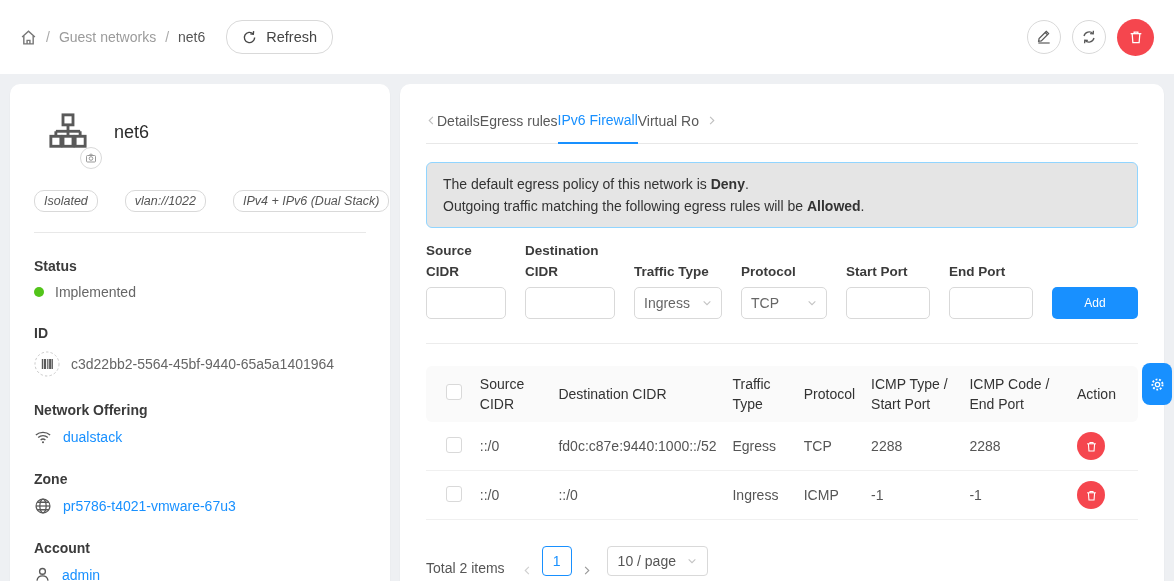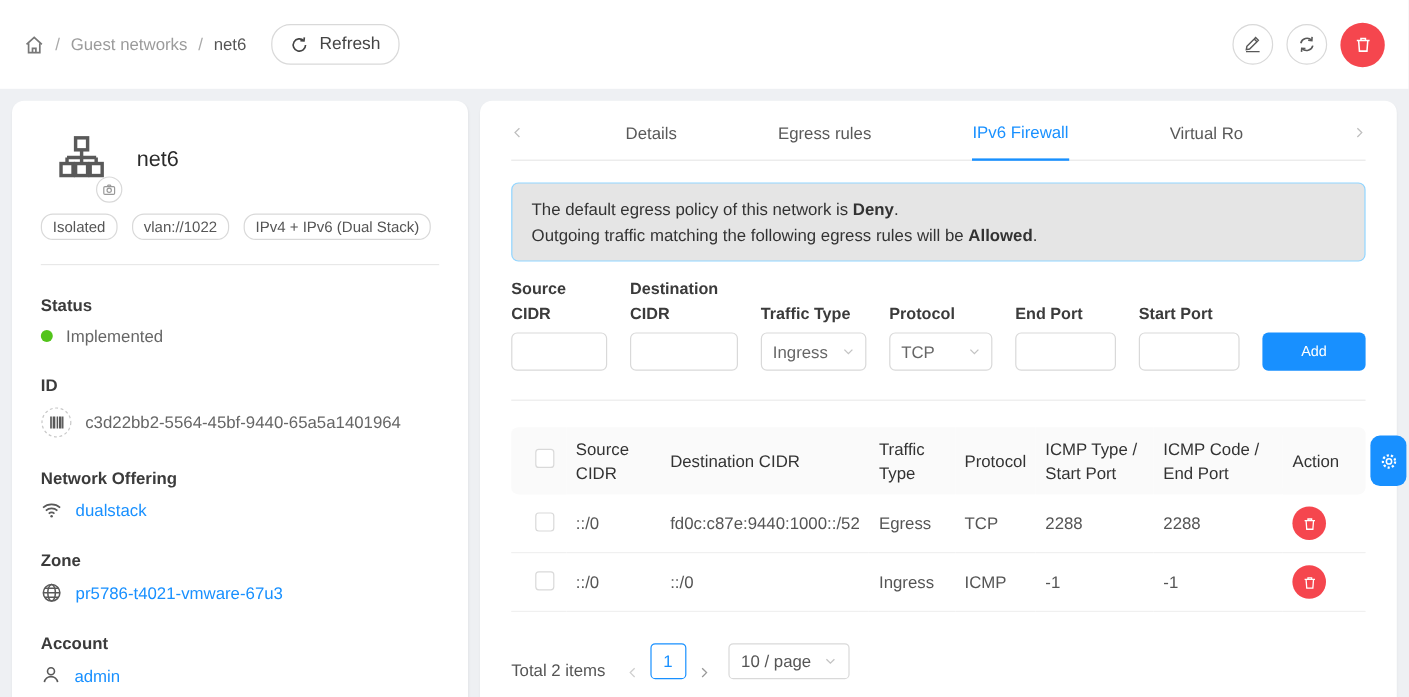--- a/index.html
+++ b/index.html
@@ -29,33 +29,33 @@
   .left-card  { top:84px; left:10px;  width:380px; height:530px; padding:24px; }
   .right-card { top:84px; left:400px; width:764px; height:530px; padding:0 26px; }
 
   
   .res-head { display:flex; align-items:center; margin-top:4px; }
   .res-icon-wrap { position:relative; width:40px; height:40px; margin-left:14px; color:#595959; }
   .camera-badge { position:absolute; right:-14px; bottom:-17px; width:22px; height:22px; border-radius:50%;
                   border:1px solid #d9d9d9; background:#fff; color:#999; display:flex; align-items:center;
                   justify-content:center; cursor:pointer; z-index:2; }
   .res-title { font-size:18px; font-weight:500; color:#2b2b2b; margin-left:26px; }
-  .tag-row { margin-top:26px; display:flex; gap:12px; }
+  .tag-row { margin-top:38px; display:flex; gap:27px;font-style:italic; }
   .tag { font-size:12.5px; color:#555; border:1px solid #d9d9d9; background:#fff; border-radius:10px;
          padding:3px 9px; white-space:nowrap; }
   .divider { border:none; border-top:1px solid #e8e8e8; margin-top:20px; }
   .section { margin-top:25px; }
   .section-label { font-weight:700; font-size:14px; color:#3b3b3b; }
   .section-value { margin-top:10px; display:flex; align-items:center; gap:11px; font-size:14px; color:#666; }
   .dot { width:10px; height:10px; border-radius:50%; background:#52c41a; flex:none; }
   .link { color:#1890ff; text-decoration:none; cursor:pointer; }
   .val-icon { color:#595959; display:flex; flex:none; }
 
   
-  .tabs { height:50px; display:flex; align-items:flex-end; justify-content:space-between;
+  .tabs { height:60px; display:flex; align-items:flex-end; 
           border-bottom:1px solid #e8e8e8; }
   .tab { padding-bottom:14px; font-size:14px; color:#595959; cursor:pointer; white-space:nowrap; }
   .tab.active { color:#1890ff; border-bottom:2px solid #1890ff; margin-bottom:-1px; }
   .tab.truncated { width:68px; overflow:hidden; }
   .tab-chevron { padding-bottom:17px; color:#bfbfbf; display:flex; cursor:pointer; }
 
   
   .alert { margin-top:18px; background:#e5e5e5; border:1px solid #91d5ff; border-radius:6px;
            padding:10px 16px; font-size:14px; color:#333; line-height:22px; }
   .alert b { font-weight:700; }
@@ -313,25 +313,25 @@
         <div class="select">
           <span>TCP</span>
           <span class="chev">
             <svg width="10" height="10" viewBox="0 0 24 24" fill="none" stroke="currentColor" stroke-width="2.6">
                 <polyline points="4 8 12 16 20 8"></polyline>
               </svg>
           </span>
         </div>
       </div>
       <div class="field w84">
+        <div class="field-label">Start Port</div>
+        <input class="text-input" value="" style="">
+      </div>
+      <div class="field w84">
         <div class="field-label">End Port</div>
-        <input class="text-input" value="" style="">
-      </div>
-      <div class="field w84">
-        <div class="field-label">Start Port</div>
         <input class="text-input" value="" style="">
       </div>
       <button class="add-btn">Add</button>
     </div>
 
     <hr class="form-divider">
 
     <table class="rules-table">
       <colgroup>
         <col style="width:46px">

